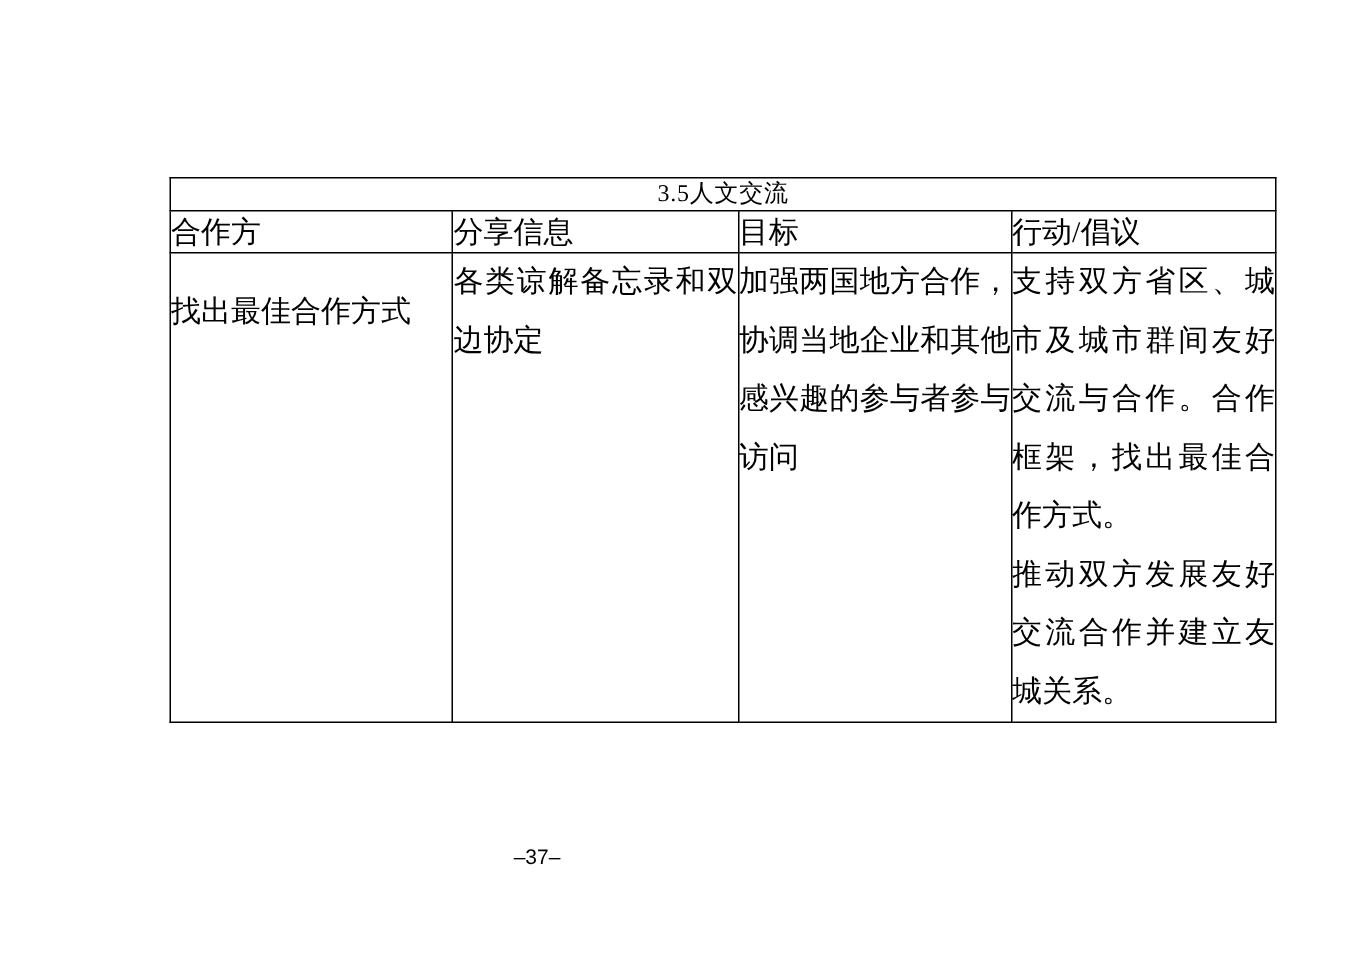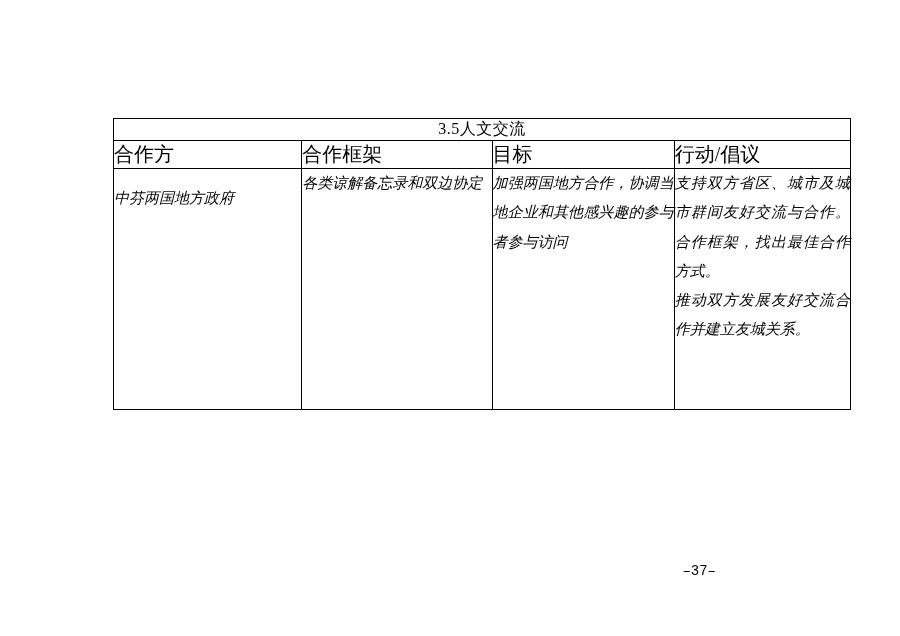--- a/index.html
+++ b/index.html
@@ -42,74 +42,73 @@
     font-size: 16px;
     padding: 6px 0 7px 0;
     letter-spacing: 0.5px;
   }
   .head-cell {
     font-size: 20px;
     padding: 6px 6px 7px 6px;
     white-space: nowrap;
   }
   .body-cell {
-    font-size: 15px;
+    font-size: 20px;
     line-height: 1.95;
     padding: 8px 8px 10px 8px;
     height: 240px;
-    font-style: italic;
   }
   .body-cell.justify p {
     margin: 0;
     text-align: justify;
     text-justify: inter-ideograph;
     text-align-last: left;
   }
   .body-cell p + p {
     margin-top: 1.95em;
   }
   .col1 { width: 188px; }
   .col2 { width: 190px; }
   .col3 { width: 182px; }
   .col4 { width: 176px; }
   .page-number {
     position: absolute;
     left: 0;
     top: 563px;
     width: 716px;
-    text-align: right;
+    text-align: center;
     font-size: 14px;
-    font-family: Liberation Mono, monospace;
+    font-family: Liberation Sans, sans-serif;
   }
 </style>
 </head>
 <body>
 
 <div class="page">
 
   <table class="doc-table">
     <colgroup>
       <col class="col1">
         <col class="col2">
         <col class="col3">
         <col class="col4">
     </colgroup>
     <tbody>
       <tr>
         <td class="title-cell" colspan="4">3.5人文交流</td>
       </tr>
       <tr>
         <td class="head-cell">合作方</td>
-        <td class="head-cell">合作框架</td>
+        <td class="head-cell">分享信息</td>
         <td class="head-cell">目标</td>
         <td class="head-cell">行动/倡议</td>
       </tr>
       <tr>
         <td class="body-cell">
-          <p>中芬两国地方政府</p>
+          <p>找出最佳合作方式</p>
         </td>
         <td class="body-cell justify">
           <p>各类谅解备忘录和双边协定</p>
         </td>
         <td class="body-cell justify">
           <p>加强两国地方合作，协调当地企业和其他感兴趣的参与者参与访问</p>
         </td>
         <td class="body-cell justify">
           <p>支持双方省区、城市及城市群间友好交流与合作。合作框架，找出最佳合作方式。</p>
           <p>推动双方发展友好交流合作并建立友城关系。</p>

